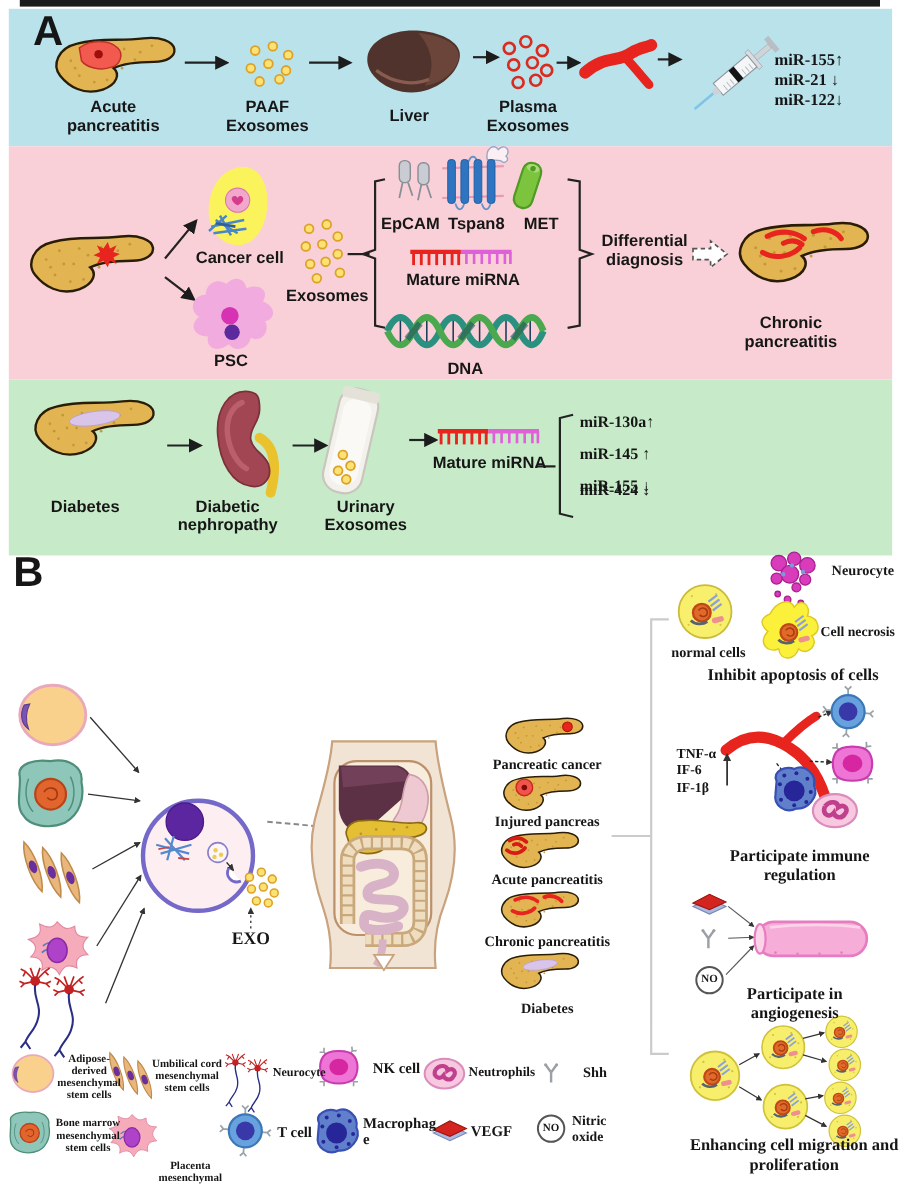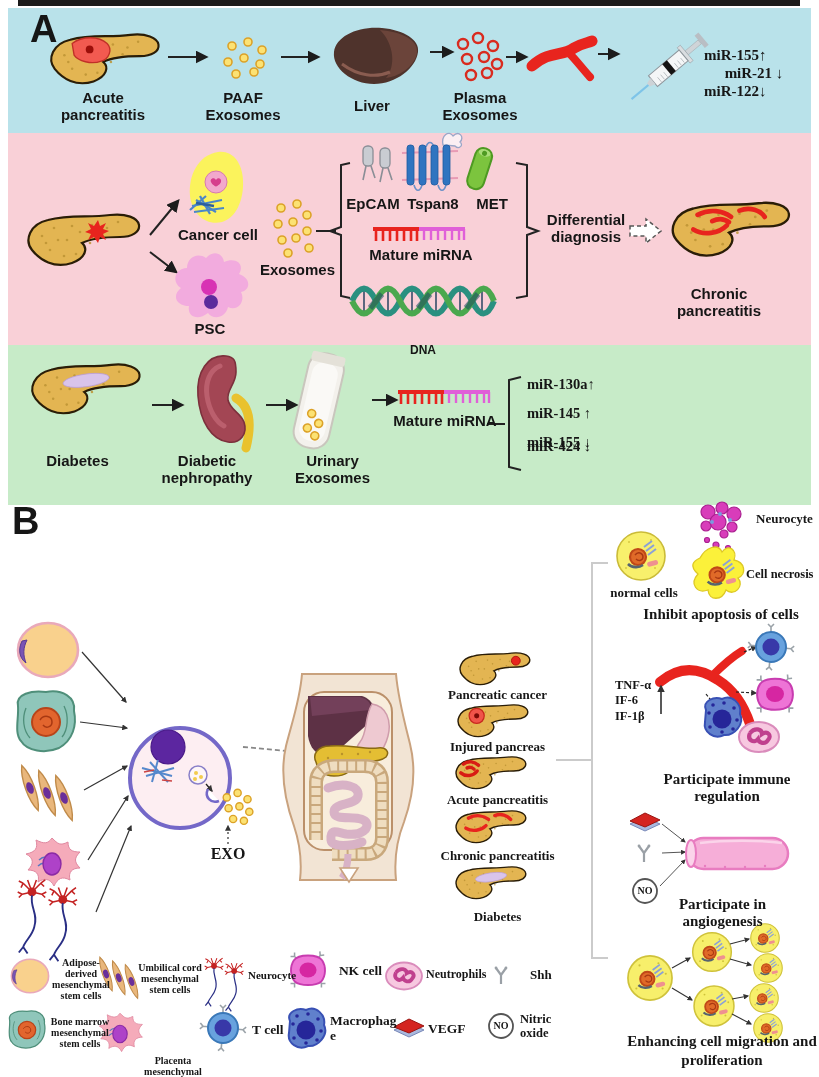--- a/index.html
+++ b/index.html
@@ -675,31 +675,31 @@
 
 <div class="lbl sans" style="left:30px;top:8px;width:50px;font-size:38px;text-align:left;">A</div>
 <div class="lbl sans" style="left:38px;top:90px;width:130px;font-size:15px;">Acute
 pancreatitis</div>
 <div class="lbl sans" style="left:188px;top:90px;width:110px;font-size:15px;">PAAF
 Exosomes</div>
 <div class="lbl sans" style="left:322px;top:98px;width:100px;font-size:15px;">Liver</div>
 <div class="lbl sans" style="left:425px;top:90px;width:110px;font-size:15px;">Plasma
 Exosomes</div>
 <div class="lbl serif left" style="left:704px;top:47px;width:100px;font-size:15px;">miR-155↑</div>
-<div class="lbl serif left" style="left:704px;top:65px;width:100px;font-size:15px;text-align:center;">miR-21 ↓</div>
+<div class="lbl serif left" style="left:704px;top:65px;width:100px;font-size:15px;">miR-21 ↓</div>
 <div class="lbl serif left" style="left:704px;top:83px;width:100px;font-size:15px;">miR-122↓</div>
 
 <div class="lbl sans" style="left:158px;top:227px;width:120px;font-size:15px;">Cancer cell</div>
 <div class="lbl sans" style="left:180px;top:321px;width:60px;font-size:15px;">PSC</div>
 <div class="lbl sans" style="left:250px;top:262px;width:95px;font-size:15px;">Exosomes</div>
 <div class="lbl sans" style="left:343px;top:196px;width:60px;font-size:15px;">EpCAM</div>
 <div class="lbl sans" style="left:402px;top:196px;width:62px;font-size:15px;">Tspan8</div>
 <div class="lbl sans" style="left:468px;top:196px;width:48px;font-size:15px;">MET</div>
 <div class="lbl sans" style="left:366px;top:247px;width:110px;font-size:15px;">Mature miRNA</div>
-<div class="lbl sans" style="left:398px;top:328px;width:50px;font-size:12px;margin-top:16px;">DNA</div>
+<div class="lbl sans" style="left:398px;top:328px;width:50px;font-size:15px;">DNA</div>
 <div class="lbl sans" style="left:540px;top:212px;width:92px;font-size:15px;">Differential
 diagnosis</div>
 <div class="lbl sans" style="left:660px;top:286px;width:118px;font-size:15px;">Chronic
 pancreatitis</div>
 
 <div class="lbl sans" style="left:30px;top:453px;width:95px;font-size:15px;">Diabetes</div>
 <div class="lbl sans" style="left:152px;top:453px;width:110px;font-size:15px;">Diabetic
 nephropathy</div>
 <div class="lbl sans" style="left:280px;top:453px;width:105px;font-size:15px;">Urinary
 Exosomes</div>

